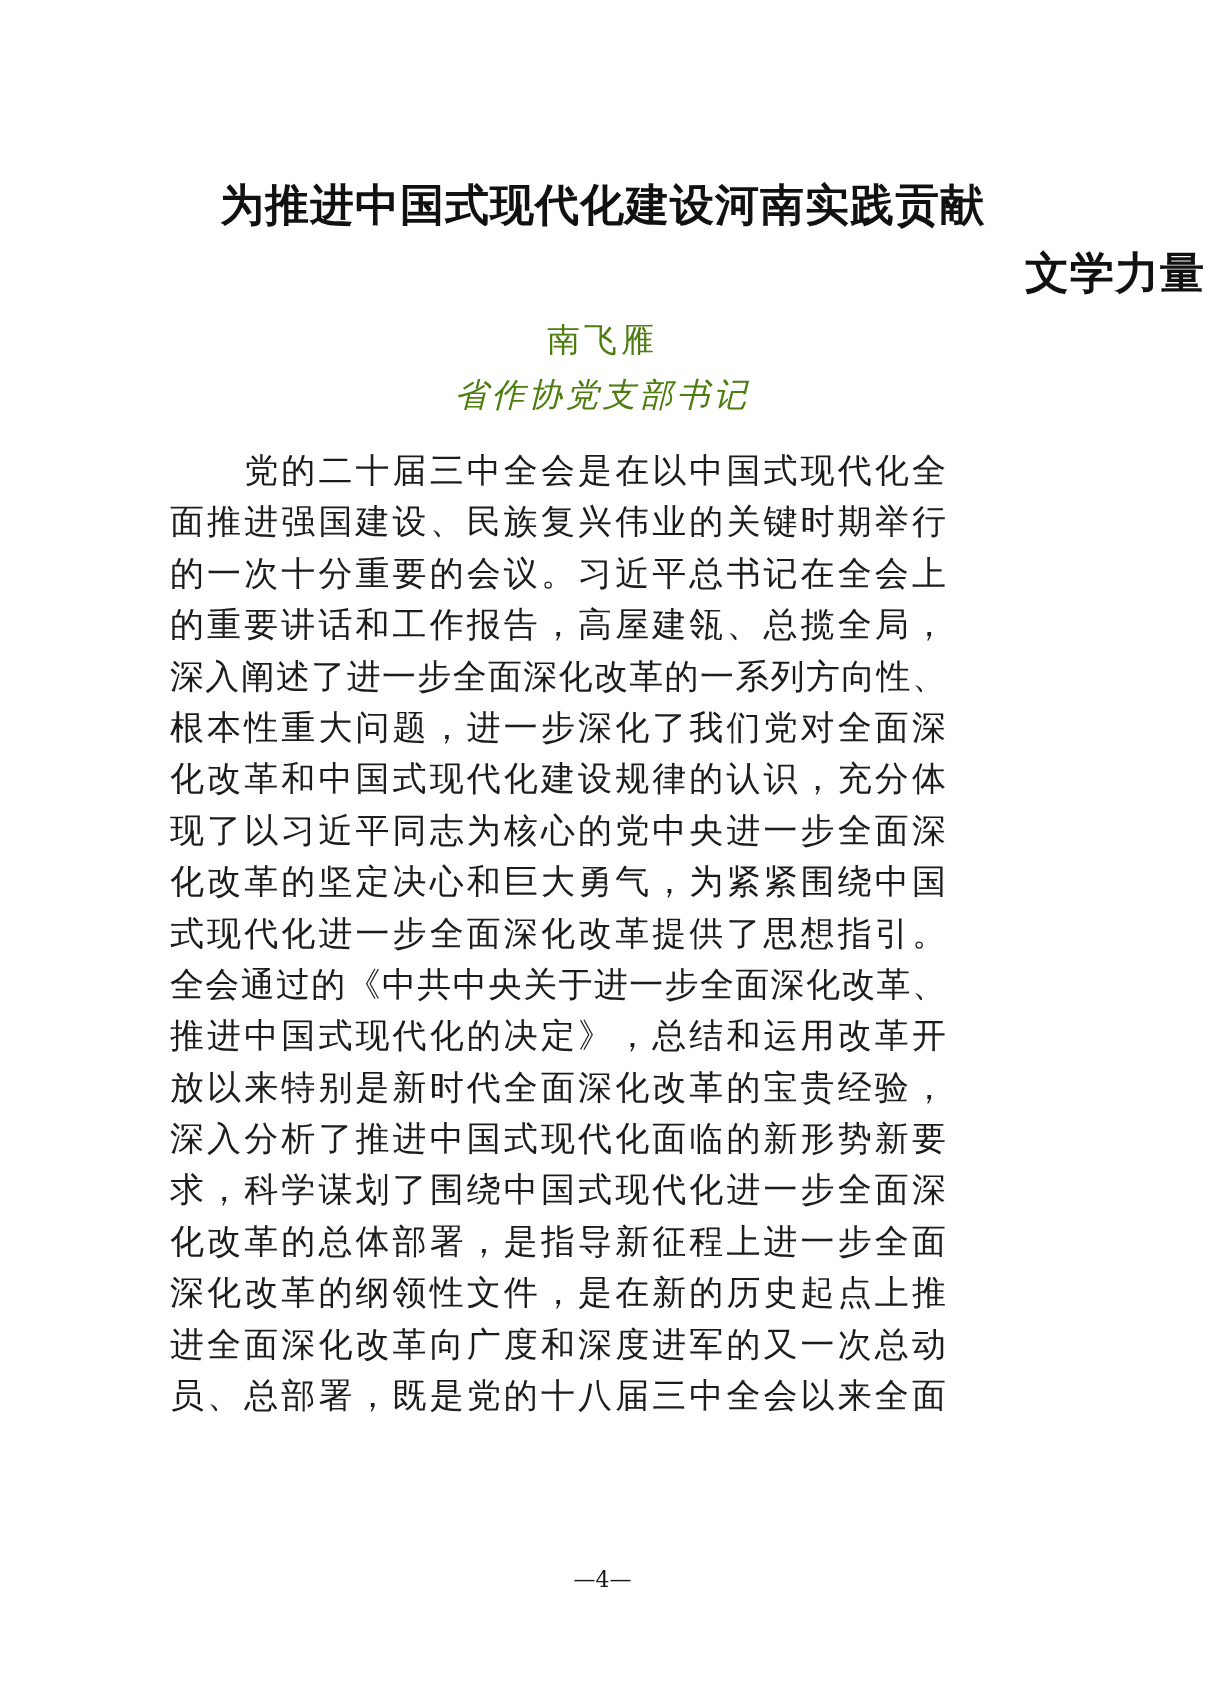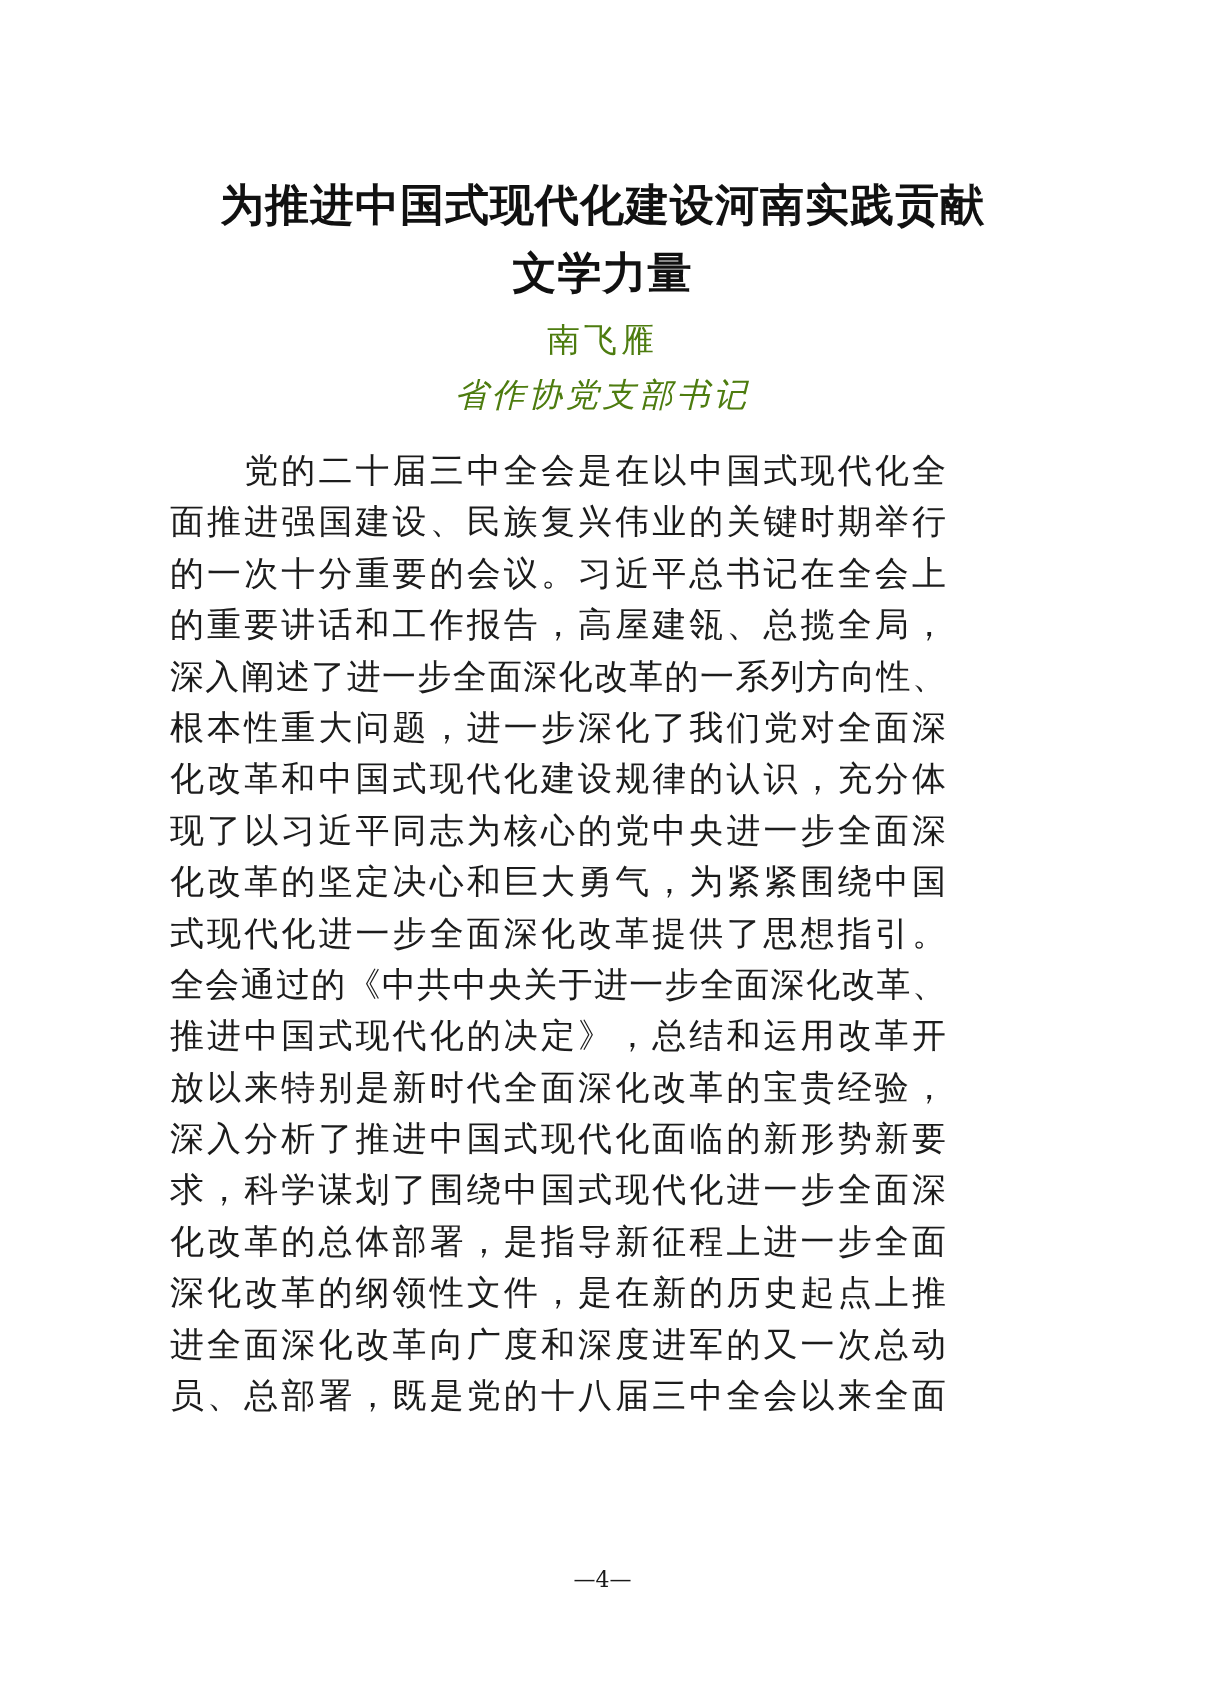--- a/index.html
+++ b/index.html
@@ -4,21 +4,21 @@
   <style>
     html, body { margin: 0; padding: 0; background: #ffffff; }
     body { width: 1205px; height: 1701px; position: relative; overflow: hidden; }
     .page { position: absolute; left: 0; top: 0; width: 1205px; height: 1701px; background: #ffffff; color: #1a1a1a; }
     .title {
       position: absolute; left: 0; width: 1205px; text-align: center;
       font-family: "DejaVu Serif", serif; font-weight: bold; font-size: 44px;
       letter-spacing: 1px; color: #111;
     }
     .title.l1 { top: 176px; }
-    .title.l2 { top: 244px; }
+    .title.l2 { top: 244px; text-align: right; }
     .byline {
       position: absolute; left: 0; width: 1205px; text-align: center;
       font-family: "DejaVu Serif", serif; font-size: 33px; color: #4d7c0f; letter-spacing: 4px;
     }
     .byline.author { top: 318px; }
     .byline.role { top: 373px; font-style: italic; }
     .body-text {
       position: absolute; left: 170px; top: 445px; width: 776px;
       font-family: "DejaVu Sans", sans-serif; font-size: 34px; color: #1c1c1c;
     }

